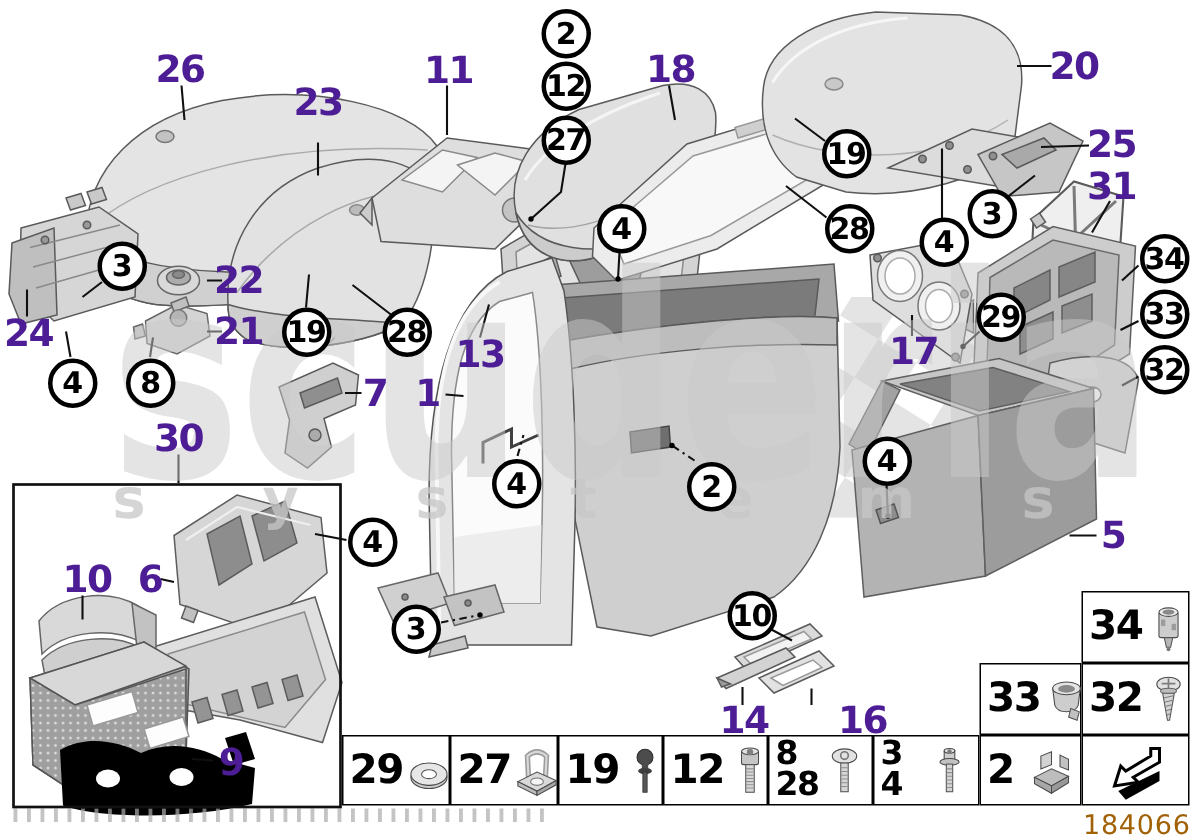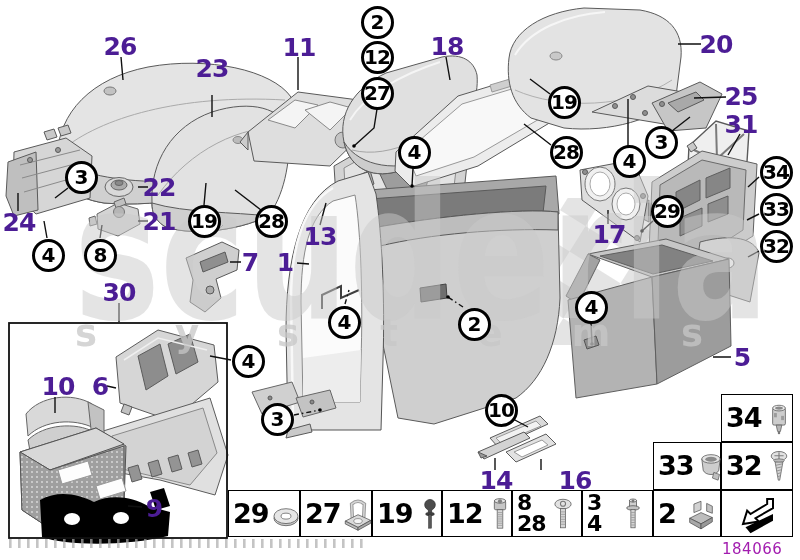--- a/index.html
+++ b/index.html
@@ -23,21 +23,21 @@
           letter-spacing:-1px;z-index:6;line-height:1;color:#4c1d95;}
   
   .lcell{position:absolute;background:#fff;border:1.7px solid #000;box-sizing:border-box;
          display:flex;align-items:center;justify-content:space-between;padding:1px 2px 1px 4px;z-index:7;}
   .lnums{display:flex;flex-direction:column;justify-content:center;font-weight:bold;
          line-height:.95;letter-spacing:-1px;color:#000;}
   .lnums.single{font-size:27px;}
   .lnums.double{font-size:22px;}
   .cicon{flex:0 0 auto;width:34px;height:42px;}
   .cicon.wide{width:56px;height:40px;margin:0 auto;}
-  .docnum{position:absolute;left:722px;top:540px;font-size:15px;color:#a21caf;z-index:7;letter-spacing:.5px;}
+  .docnum{position:absolute;left:722px;top:540px;font-size:18px;color:#a16207;z-index:7;letter-spacing:.5px;}
 </style>
 </head>
 <body>
 
 <div class="stage">
 
   <div class="checker-wrap">
     <div class="checker"></div>
   </div>
 

